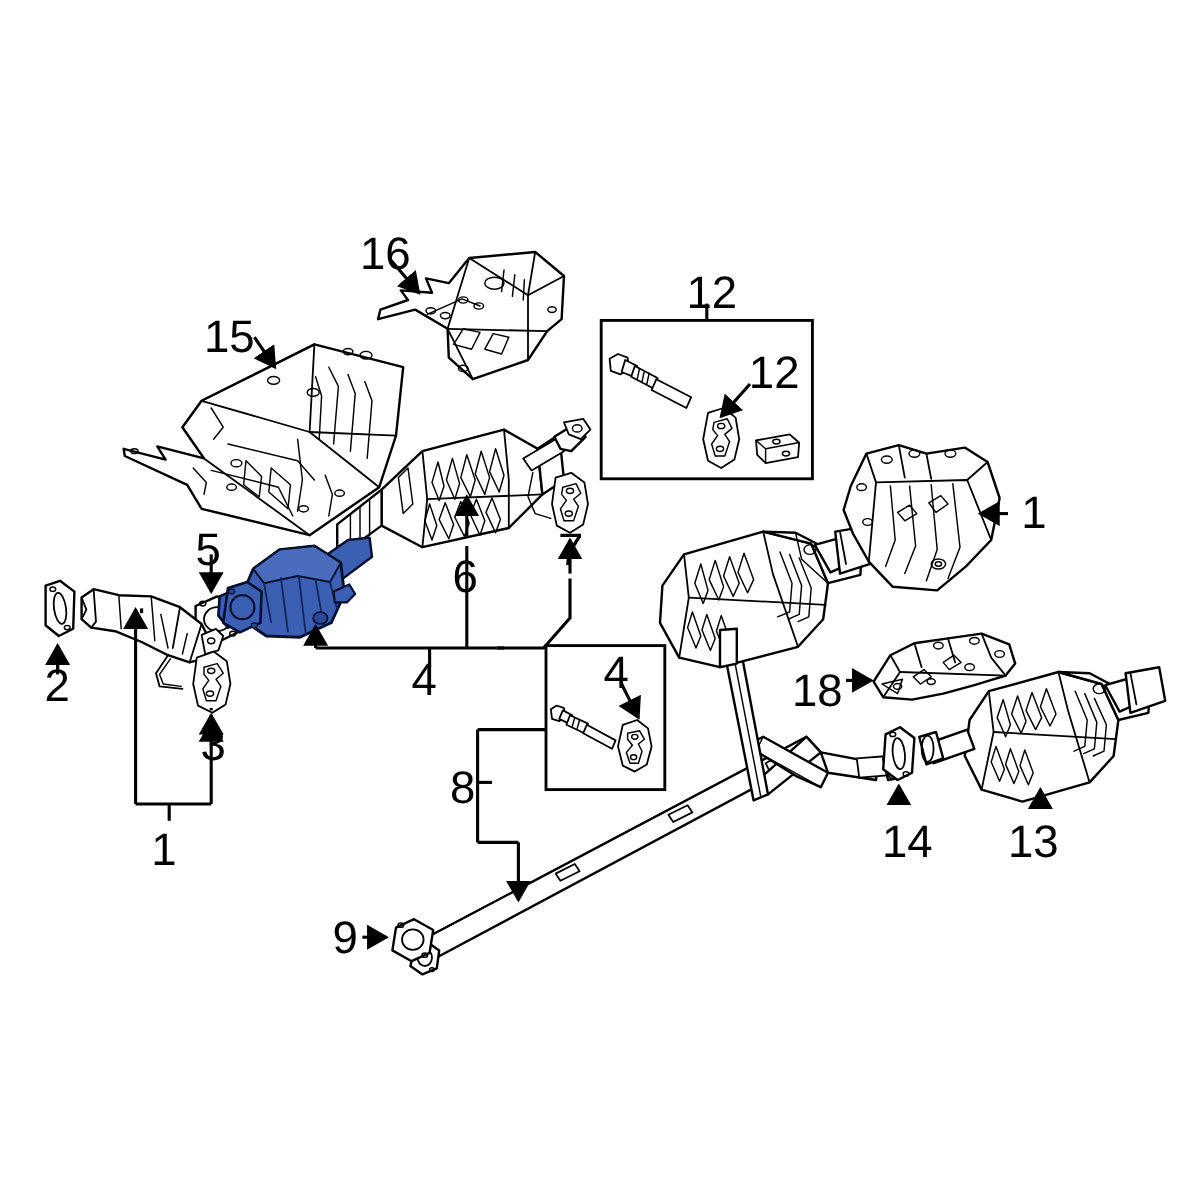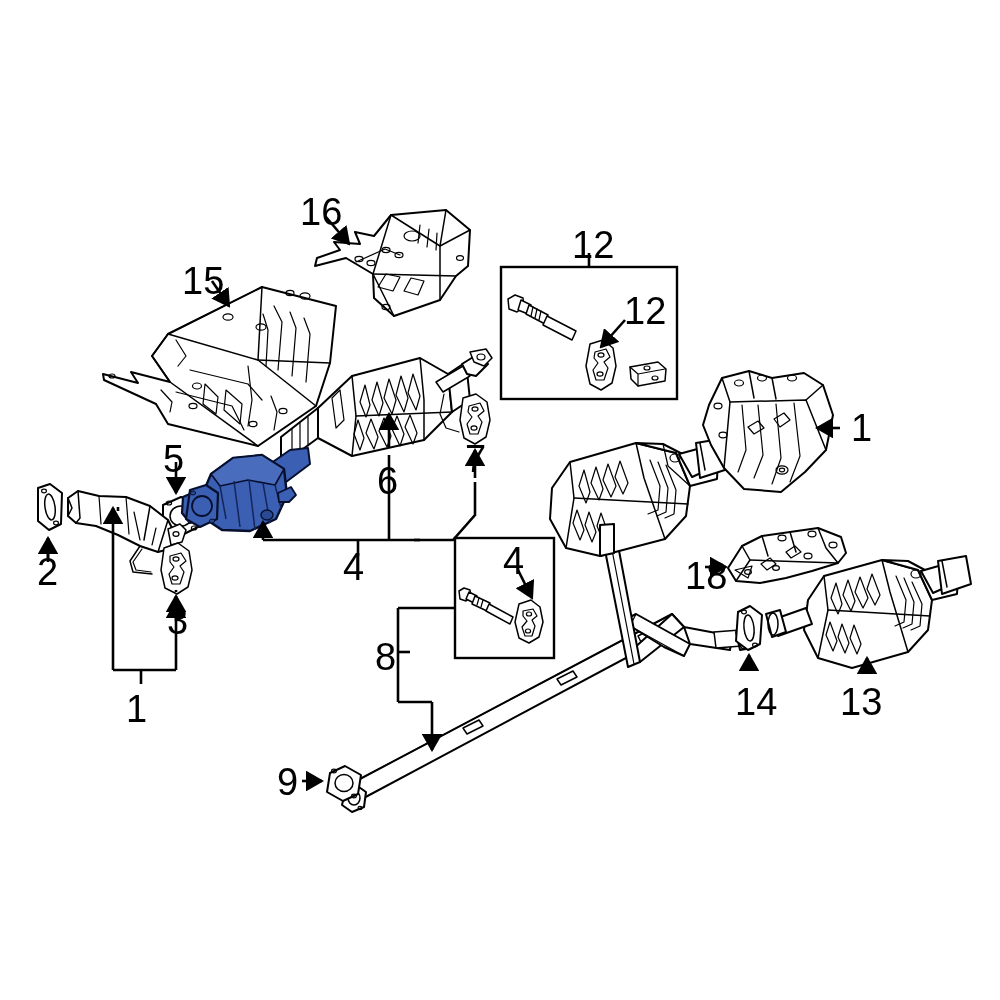--- a/index.html
+++ b/index.html
@@ -423,18 +423,18 @@
   <div class="num" style="left:163px; top:440px;">5</div>
   <div class="num" style="left:377px; top:462px;">6</div>
   <div class="num" style="left:465px; top:440px;">7</div>
   <div class="num" style="left:375px; top:638px;">8</div>
   <div class="num" style="left:277px; top:763px;">9</div>
   <div class="num" style="left:503px; top:542px;">4</div>
   <div class="num" style="left:572px; top:226px;">12</div>
   <div class="num" style="left:624px; top:292px;">12</div>
   <div class="num" style="left:840px; top:683px;">13</div>
   <div class="num" style="left:735px; top:683px;text-align:center;">14</div>
-  <div class="num" style="left:182px; top:262px;">15</div>
+  <div class="num" style="left:170px; top:262px;">15</div>
   <div class="num" style="left:300px; top:193px;">16</div>
   <div class="num" style="left:851px; top:409px;">1</div>
-  <div class="num" style="left:685px; top:557px;">18</div>
+  <div class="num" style="left:660px; top:557px;">18</div>
 
 </div>
 
 </body></html>

